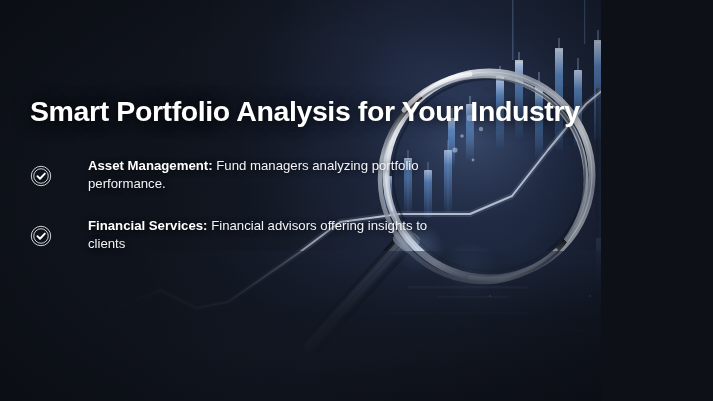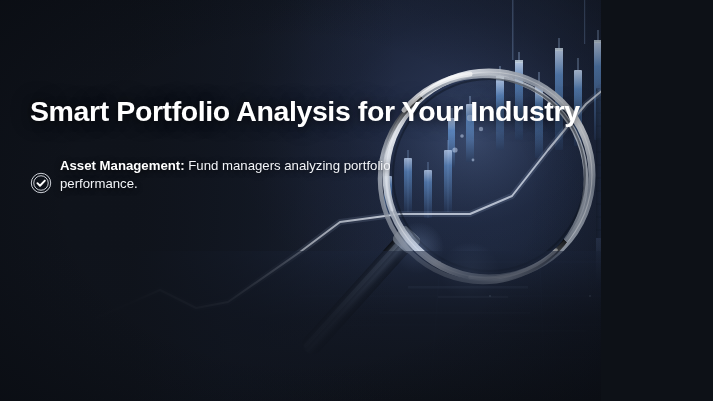--- a/index.html
+++ b/index.html
@@ -61,22 +61,23 @@
     color: #ffffff;
     letter-spacing: -0.4px;
     line-height: 1.12;
     margin: 0 0 29px 0;
     white-space: nowrap;
     text-shadow: 0 1px 10px rgba(0,0,0,0.55), 0 0 22px rgba(0,0,0,0.4);
   }
   .bullets { margin: 0; padding: 0; list-style: none; }
   .bullet {
     display: flex;
-    align-items: flex-end;
+    align-items: center;
     margin-bottom: 23px;
+    gap: 28px;
   }
   .bullet:last-child { margin-bottom: 0; }
   .check-icon {
     flex: 0 0 auto;
     width: 22px;
     height: 22px;
     margin-right: 8px;
     margin-top: 1px;
   }
   .bullet-text {
@@ -364,16 +365,26 @@
           <circle cx="12" cy="12" r="10.6" stroke="#e9edf4" stroke-width="1.05" opacity="0.9"></circle>
           <circle cx="12" cy="12" r="7.9" stroke="#e9edf4" stroke-width="1.05" opacity="0.9"></circle>
           <path d="M8.1 12.2 L10.9 15 L16.2 9.4" stroke="#ffffff" stroke-width="2.1" stroke-linecap="round" stroke-linejoin="round"></path>
         </svg>
         <div class="bullet-text">
           <b>Asset Management:</b><span> Fund managers analyzing portfolio performance.</span>
         </div>
       </li>
 
 
+      <li class="bullet">
+        <svg class="check-icon" viewBox="0 0 24 24" fill="none">
+          <circle cx="12" cy="12" r="10.6" stroke="#e9edf4" stroke-width="1.05" opacity="0.9"></circle>
+          <circle cx="12" cy="12" r="7.9" stroke="#e9edf4" stroke-width="1.05" opacity="0.9"></circle>
+          <path d="M8.1 12.2 L10.9 15 L16.2 9.4" stroke="#ffffff" stroke-width="2.1" stroke-linecap="round" stroke-linejoin="round"></path>
+        </svg>
+        <div class="bullet-text">
+          <b>Financial Services:</b><span> Financial advisors offering insights to clients</span>
+        </div>
+      </li>
 
     </ul>
   </div>
 </div>
 
 </body></html>

